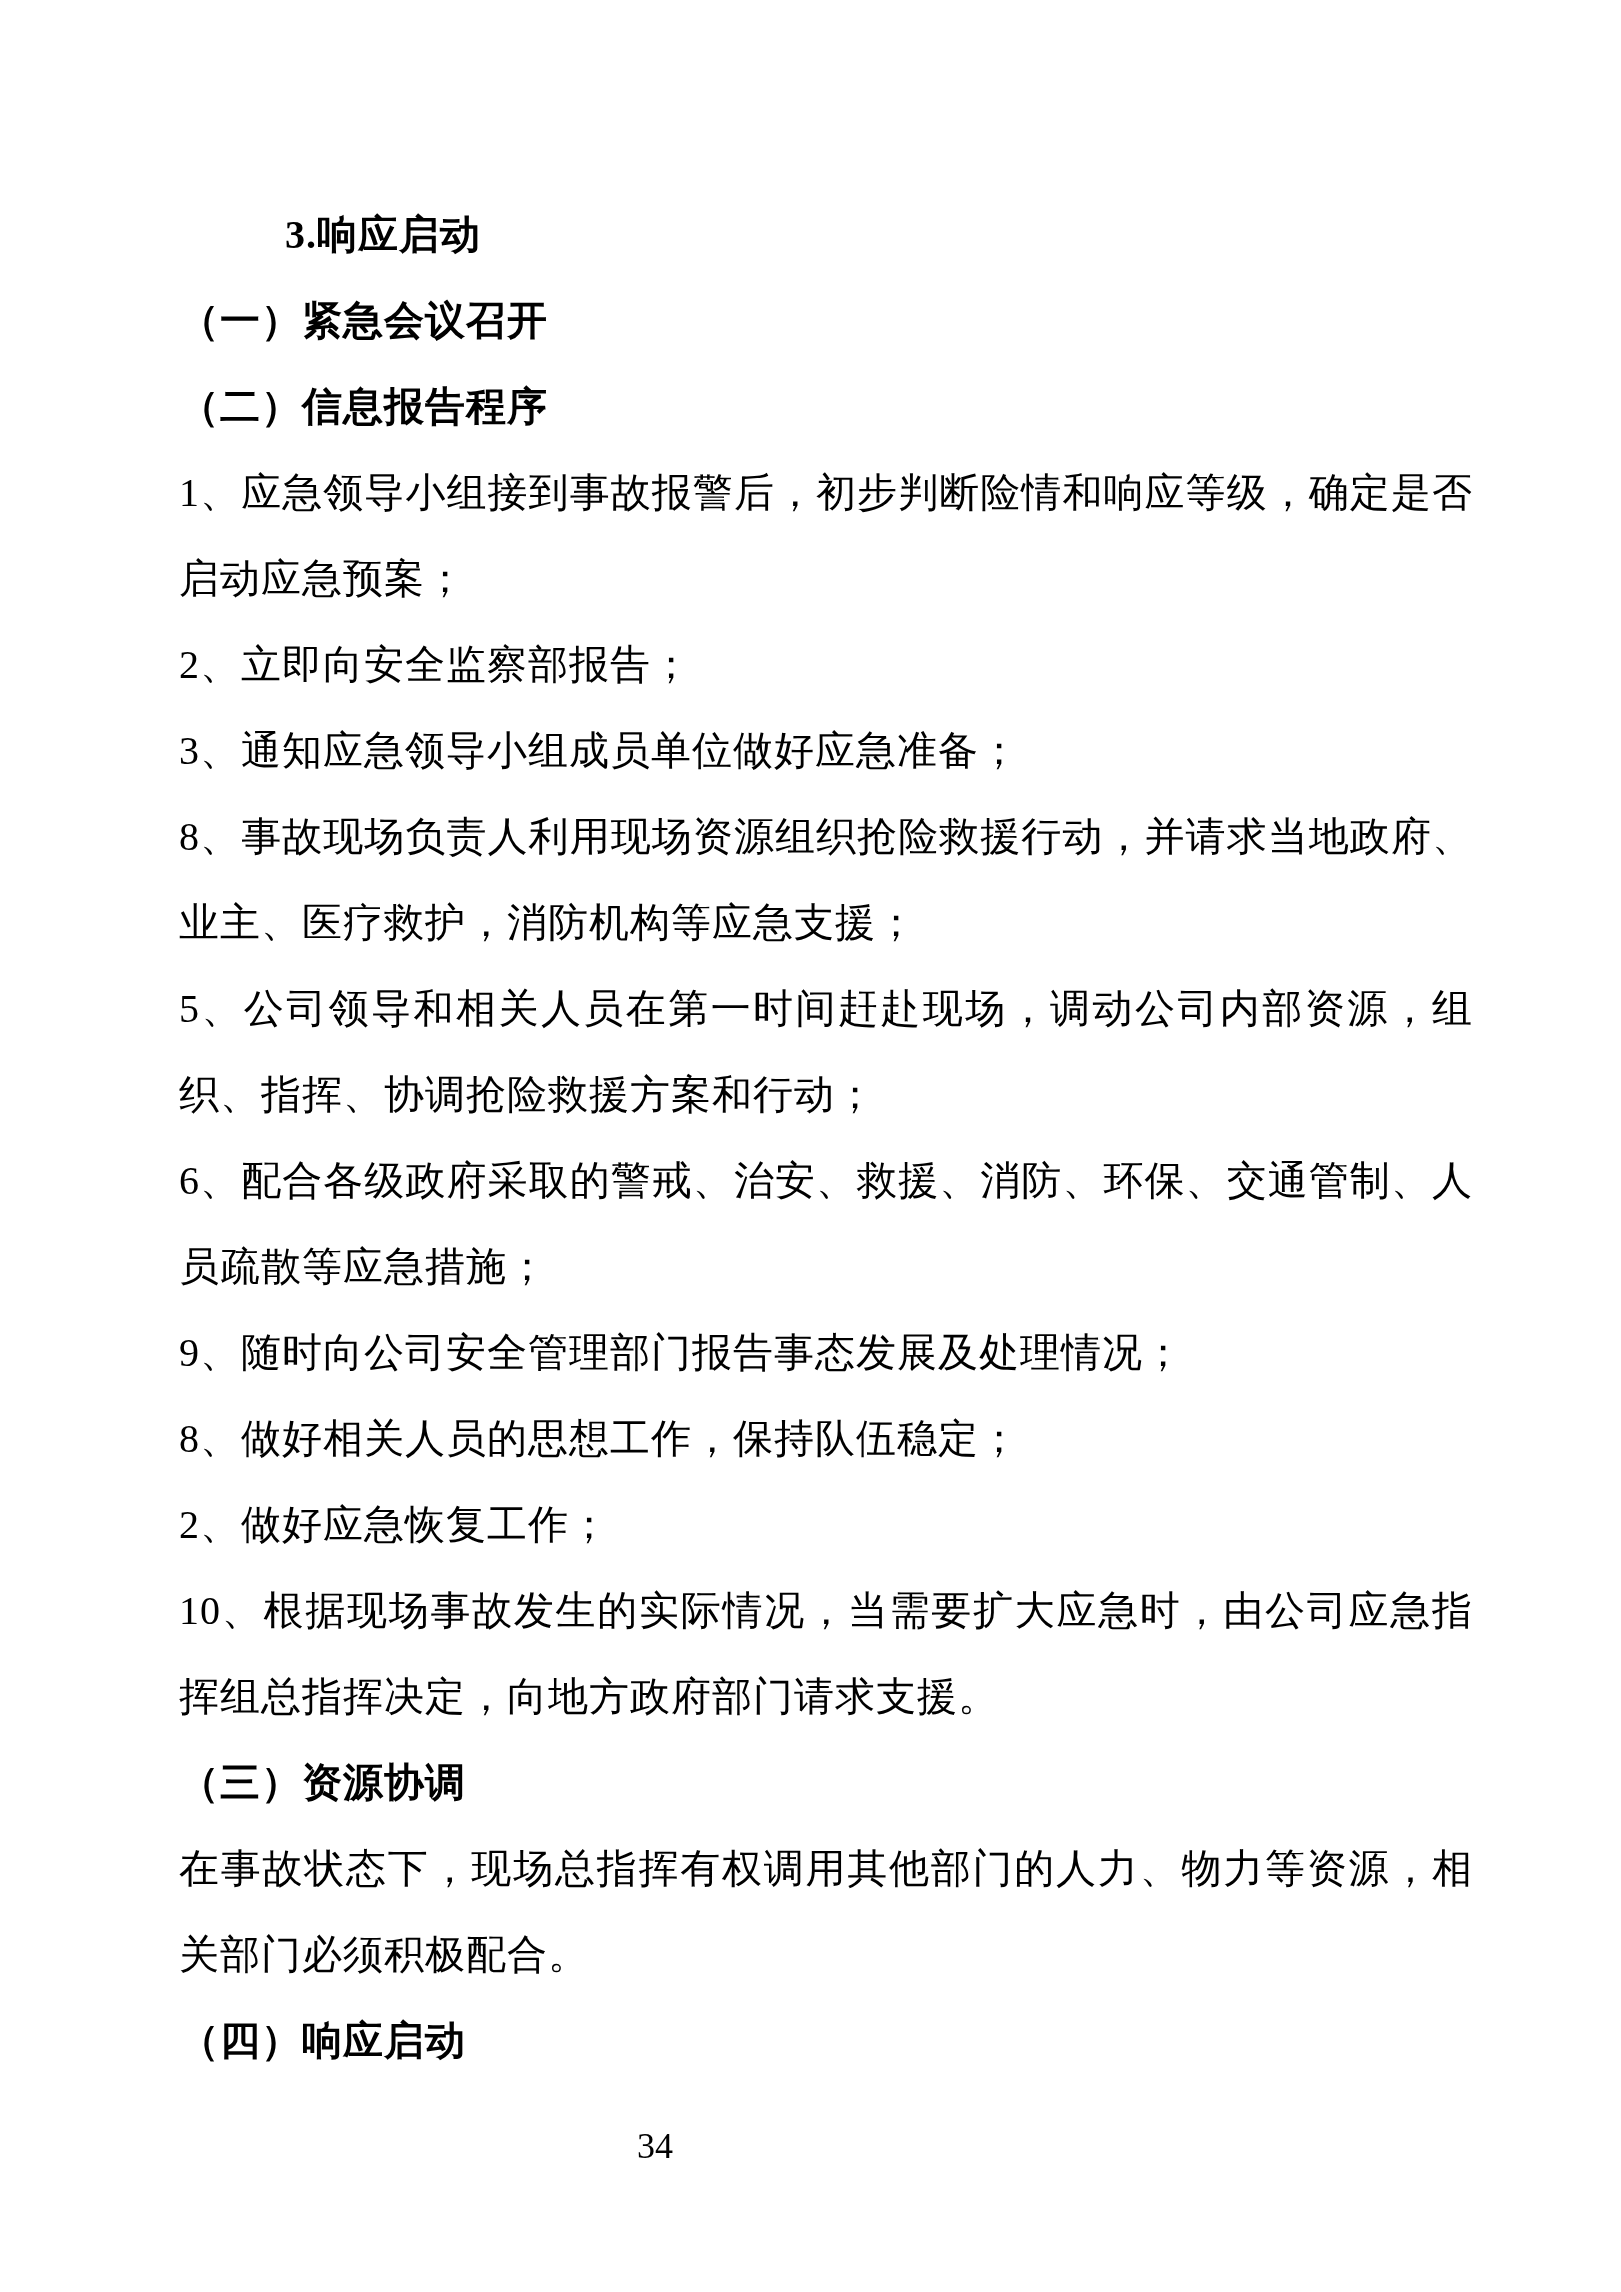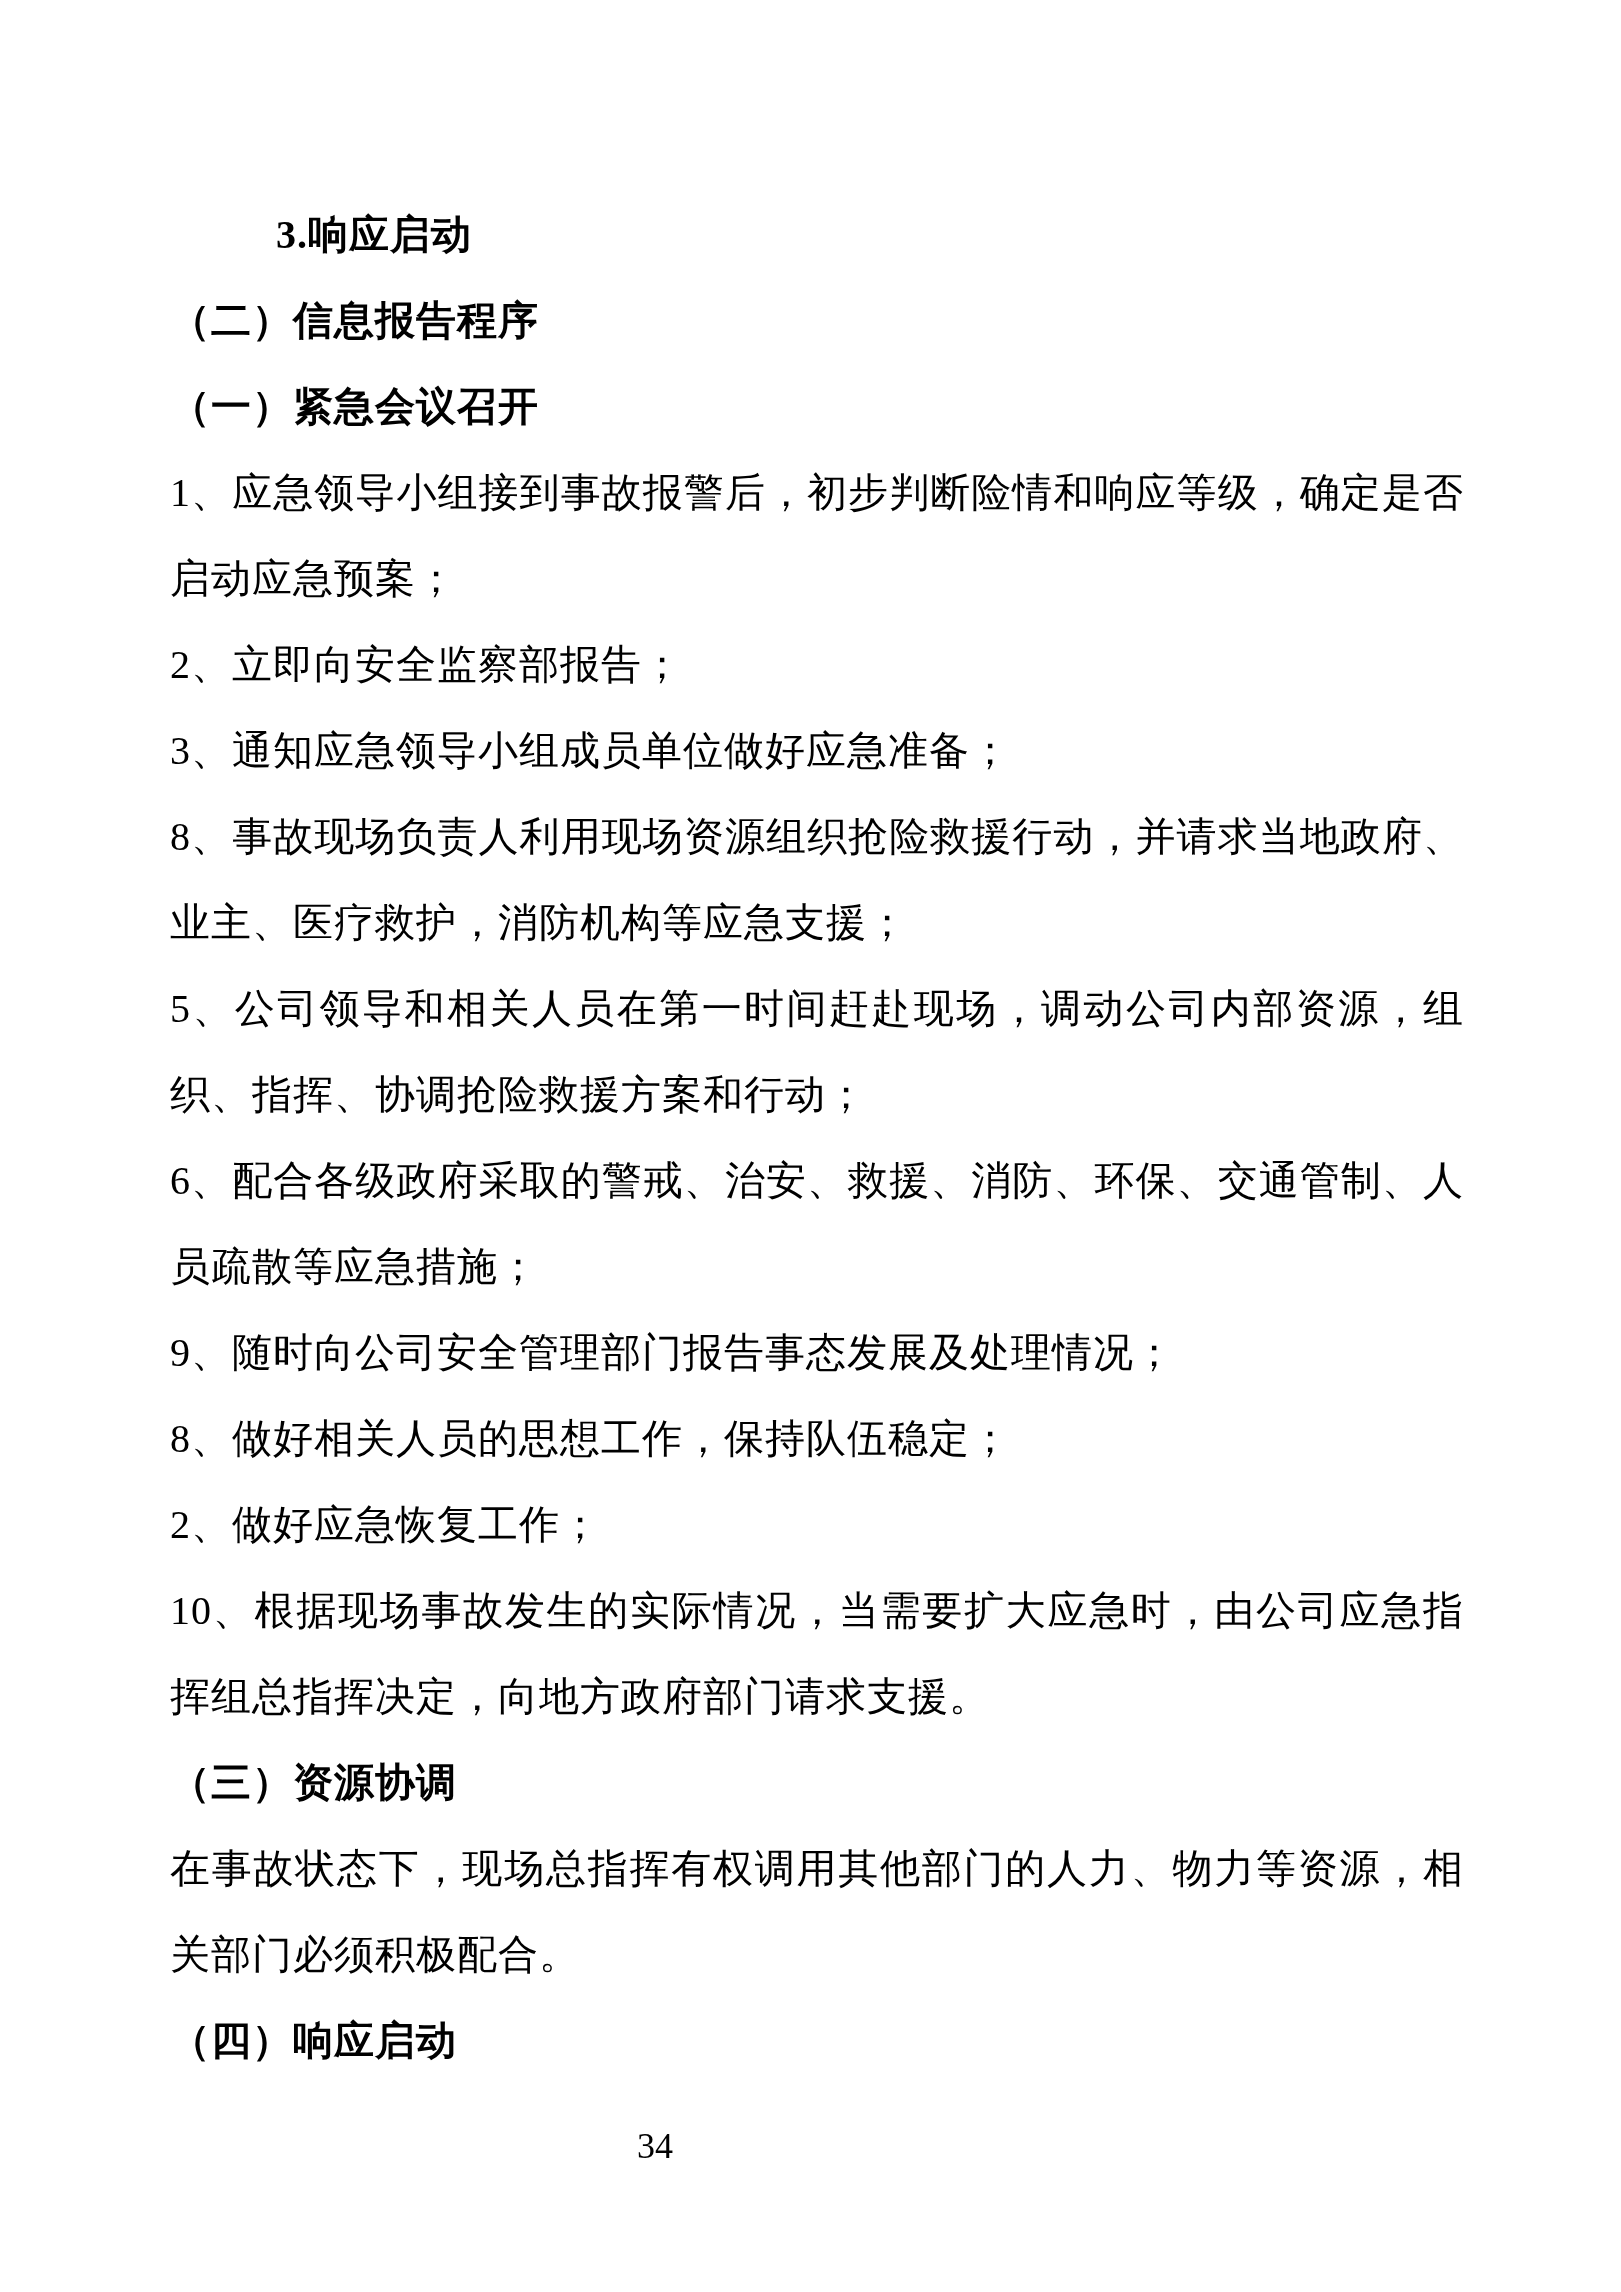--- a/index.html
+++ b/index.html
@@ -11,21 +11,21 @@
   }
   .page {
     position: relative;
     width: 1621px;
     height: 2293px;
     background: #ffffff;
     overflow: hidden;
   }
   .content {
     position: absolute;
-    left: 170px;
+    left: 179px;
     top: 192px;
     width: 1294px;
   }
   .content p {
     margin: 0;
     padding: 0;
     font-size: 40px;
     line-height: 86px;
     text-align: justify;
     letter-spacing: 1px;
@@ -51,22 +51,22 @@
     font-size: 36px;
     line-height: 43px;
   }
 </style>
 </head>
 <body>
 
 <div class="page">
   <div class="content">
     <p class="h1">3.响应启动</p>
+    <p class="h2">（一）紧急会议召开</p>
     <p class="h2">（二）信息报告程序</p>
-    <p class="h2">（一）紧急会议召开</p>
     <p class="body">1、应急领导小组接到事故报警后，初步判断险情和响应等级，确定是否启动应急预案；</p>
     <p class="body">2、立即向安全监察部报告；</p>
     <p class="body">3、通知应急领导小组成员单位做好应急准备；</p>
     <p class="body">8、事故现场负责人利用现场资源组织抢险救援行动，并请求当地政府、业主、医疗救护，消防机构等应急支援；</p>
     <p class="body">5、公司领导和相关人员在第一时间赶赴现场，调动公司内部资源，组织、指挥、协调抢险救援方案和行动；</p>
     <p class="body">6、配合各级政府采取的警戒、治安、救援、消防、环保、交通管制、人员疏散等应急措施；</p>
     <p class="body">9、随时向公司安全管理部门报告事态发展及处理情况；</p>
     <p class="body">8、做好相关人员的思想工作，保持队伍稳定；</p>
     <p class="body">2、做好应急恢复工作；</p>
     <p class="body">10、根据现场事故发生的实际情况，当需要扩大应急时，由公司应急指挥组总指挥决定，向地方政府部门请求支援。</p>

